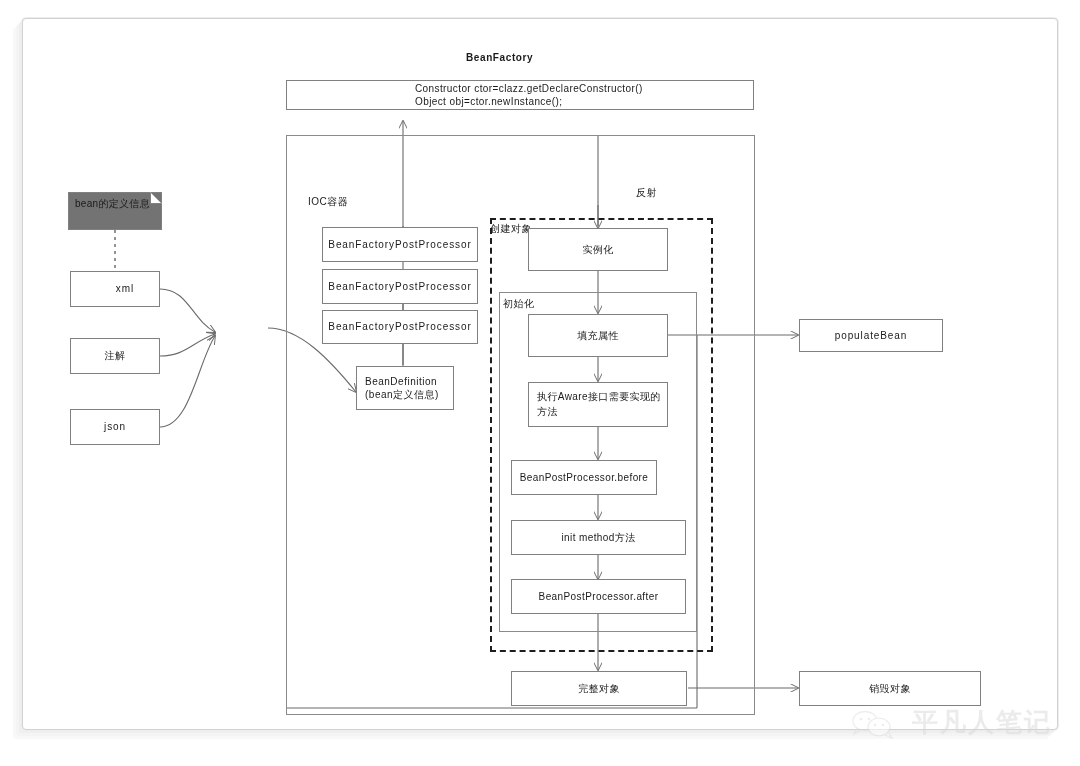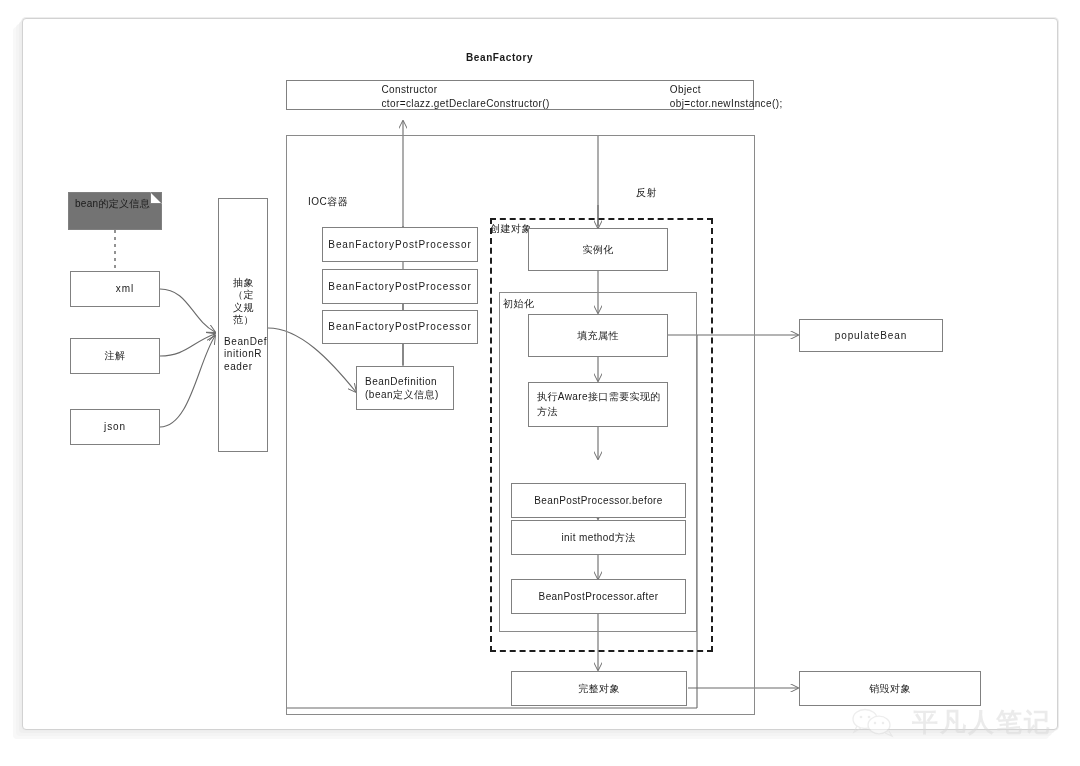--- a/index.html
+++ b/index.html
@@ -130,21 +130,21 @@
   svg.links path.dashline {
     stroke: #3a3a3a;
     stroke-dasharray: 3 4;
   }
   
   #watermark {
     position: absolute;
     right: 28px;
     bottom: 26px;
     display: flex;
-    align-items: center;
+    align-items: flex-end;
     gap: 17px;
     opacity: 0.5;
     pointer-events: none;
     font-weight: bold;
   }
   #watermark .wm-text {
     font-size: 26px;
     color: #d9d9d9;
     letter-spacing: 2px;
     font-family: "DejaVu Sans", sans-serif;
@@ -193,21 +193,21 @@
 
       <path d="M 688 688 L 798 688" marker-end="url(#arrow)"></path>
 
       <line x1="697" y1="335" x2="697" y2="708"></line>
       <line x1="287" y1="708" x2="697" y2="708"></line>
     </svg>
 
     <div class="plain-label" style="left:466px; top:52px; font-weight:bold;">BeanFactory</div>
 
     <div class="node left-al" style="left:286px; top:80px; width:468px; height:30px;
-         flex-direction:row; align-items:flex-start; justify-content:center;">
+         flex-direction:column; align-items:flex-start; justify-content:center;">
       <div style="padding-left:120px;">Constructor ctor=clazz.getDeclareConstructor()</div>
       <div style="padding-left:120px;">Object obj=ctor.newInstance();</div>
     </div>
 
     <div class="group-solid" style="left:286px; top:135px; width:469px; height:580px;"></div>
     <div class="group-label" style="left:308px; top:175px;">IOC容器</div>
     <div class="group-label" style="left:636px; top:166px;">反射</div>
 
     <div class="note" style="left:68px; top:192px; width:94px; height:38px;">
       <span>bean的定义信息</span>
@@ -216,30 +216,20 @@
     <div class="node mono-wide" style="left:70px; top:271px; width:90px; height:36px;padding-left:24px;">
       <span>xml</span>
     </div>
     <div class="node" style="left:70px; top:338px; width:90px; height:36px;">
       <span>注解</span>
     </div>
     <div class="node mono-wide" style="left:70px; top:409px; width:90px; height:36px;">
       <span>json</span>
     </div>
 
-    <div class="node" style="left:218px; top:198px; width:50px; height:254px;
-         flex-direction:column; align-items:flex-start; justify-content:center;
-         padding-left:5px; letter-spacing:0.6px; line-height:1.25;">
-      <span>抽象（定</span>
-      <span>义规范）</span>
-      <span style="height:9px;"></span>
-      <span>BeanDef</span>
-      <span>initionR</span>
-      <span>eader</span>
-    </div>
 
     <div class="node mono-wide" style="left:322px; top:227px; width:156px; height:35px;">
       <span>BeanFactoryPostProcessor</span>
     </div>
     <div class="node mono-wide" style="left:322px; top:269px; width:156px; height:35px;">
       <span>BeanFactoryPostProcessor</span>
     </div>
     <div class="node mono-wide" style="left:322px; top:310px; width:156px; height:34px;">
       <span>BeanFactoryPostProcessor</span>
     </div>
@@ -262,21 +252,21 @@
     </div>
 
     <div class="node" style="left:528px; top:314px; width:140px; height:43px;">
       <span>填充属性</span>
     </div>
 
     <div class="node left-al" style="left:528px; top:382px; width:140px; height:45px;">
       <span style="display:block; line-height:1.45;">执行Aware接口需要实现的方法</span>
     </div>
 
-    <div class="node" style="left:511px; top:460px; width:175px; height:35px;margin-top:23px;">
+    <div class="node" style="left:511px; top:460px; width:146px; height:35px;">
       <span>BeanPostProcessor.before</span>
     </div>
 
     <div class="node" style="left:511px; top:520px; width:175px; height:35px;">
       <span>init method方法</span>
     </div>
 
     <div class="node" style="left:511px; top:579px; width:175px; height:35px;">
       <span>BeanPostProcessor.after</span>
     </div>

